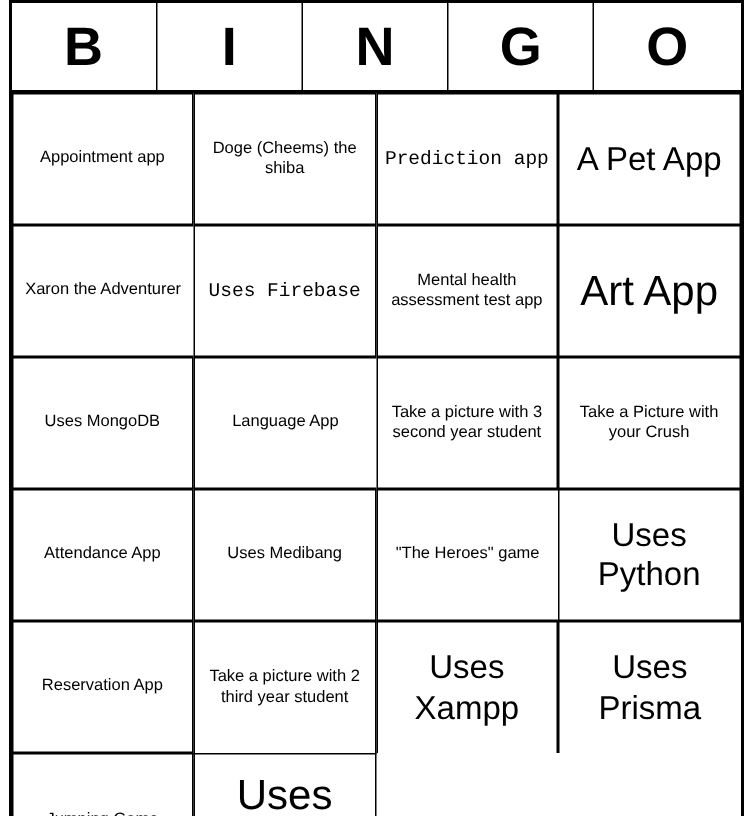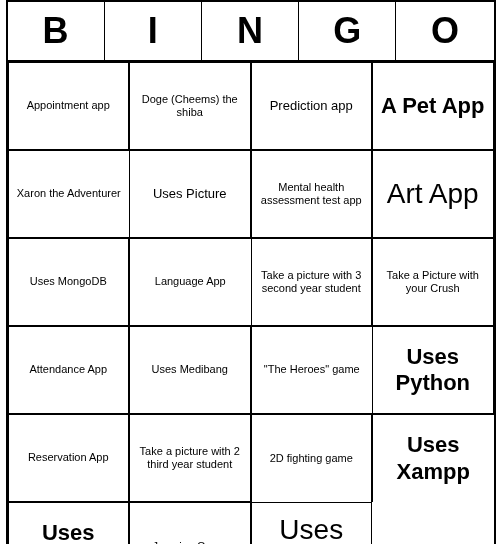--- a/index.html
+++ b/index.html
@@ -48,53 +48,52 @@
       font-family: Arial, sans-serif;
       line-height: 1.2;
     }
     .bingo-cell:nth-child(5n) {
       border-right: none;
     }
     .bingo-cell:nth-last-child(-n+5) {
       border-bottom: none;
     }
     .bingo-cell.small { font-size: 11px; }
-    .bingo-cell.medium { font-size: 13px; }
-    .bingo-cell.large { font-size: 22px; font-weight: bold; }
+    .bingo-cell.medium { font-size: 13px; font-family: Liberation Mono, monospace; }
+    .bingo-cell.large { font-size: 22px; font-weight: normal; }
     .bingo-cell.xlarge { font-size: 28px; font-weight: normal; }
   </style>
 </head>
 <body>
 
 <div class="bingo-card">
   <div class="bingo-header">
   <div class="bingo-header-cell">B</div>
       <div class="bingo-header-cell">I</div>
       <div class="bingo-header-cell">N</div>
       <div class="bingo-header-cell">G</div>
       <div class="bingo-header-cell">O</div>
     </div>
   <div class="bingo-grid">
   <div class="bingo-cell small">Appointment app</div>
       <div class="bingo-cell small">Doge (Cheems) the shiba</div>
       <div class="bingo-cell medium">Prediction app</div>
       <div class="bingo-cell large">A Pet App</div>
       <div class="bingo-cell small">Xaron the Adventurer</div>
-      <div class="bingo-cell medium">Uses Picture</div>
+      <div class="bingo-cell medium">Uses Firebase</div>
       <div class="bingo-cell small">Mental health assessment test app</div>
       <div class="bingo-cell xlarge">Art App</div>
       <div class="bingo-cell small">Uses MongoDB</div>
       <div class="bingo-cell small">Language App</div>
       <div class="bingo-cell small">Take a picture with 3 second year student</div>
       <div class="bingo-cell small">Take a Picture with your Crush</div>
       <div class="bingo-cell small">Attendance App</div>
       <div class="bingo-cell small">Uses Medibang</div>
       <div class="bingo-cell small">"The Heroes" game</div>
       <div class="bingo-cell large">Uses Python</div>
       <div class="bingo-cell small">Reservation App</div>
       <div class="bingo-cell small">Take a picture with 2 third year student</div>
-      <div class="bingo-cell small">2D fighting game</div>
       <div class="bingo-cell large">Uses Xampp</div>
       <div class="bingo-cell large">Uses Prisma</div>
       <div class="bingo-cell small">Jumping Game</div>
       <div class="bingo-cell xlarge">Uses Unity</div>
     </div>
 </div>
 
 </body></html>

